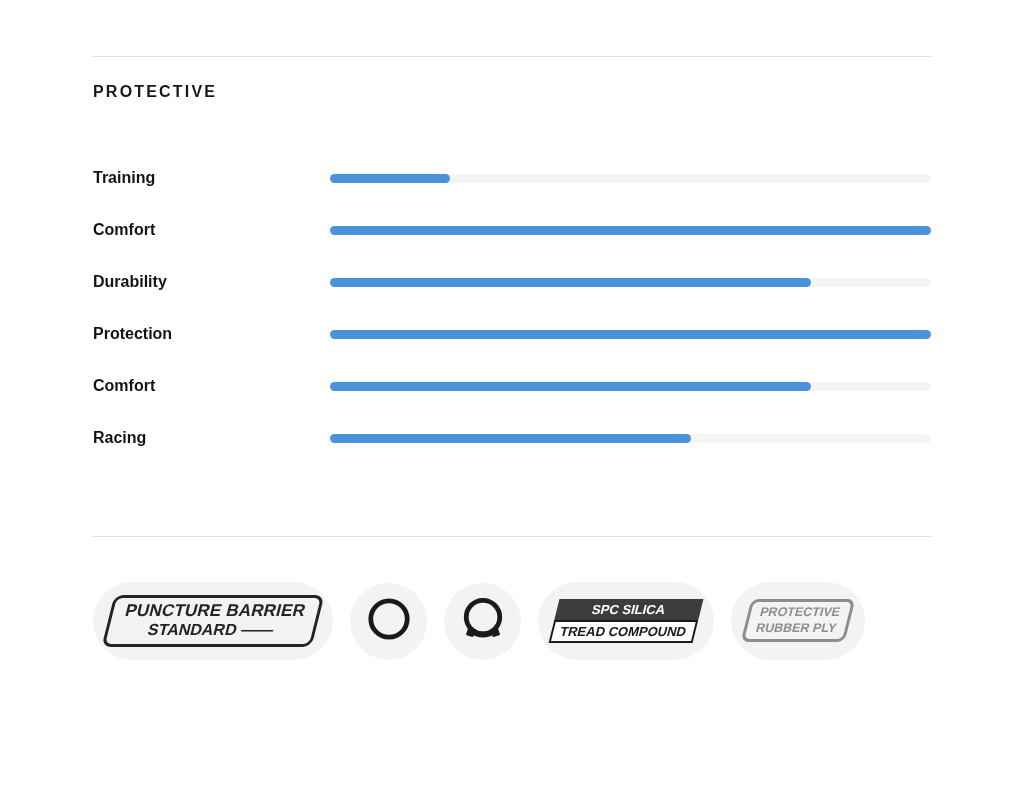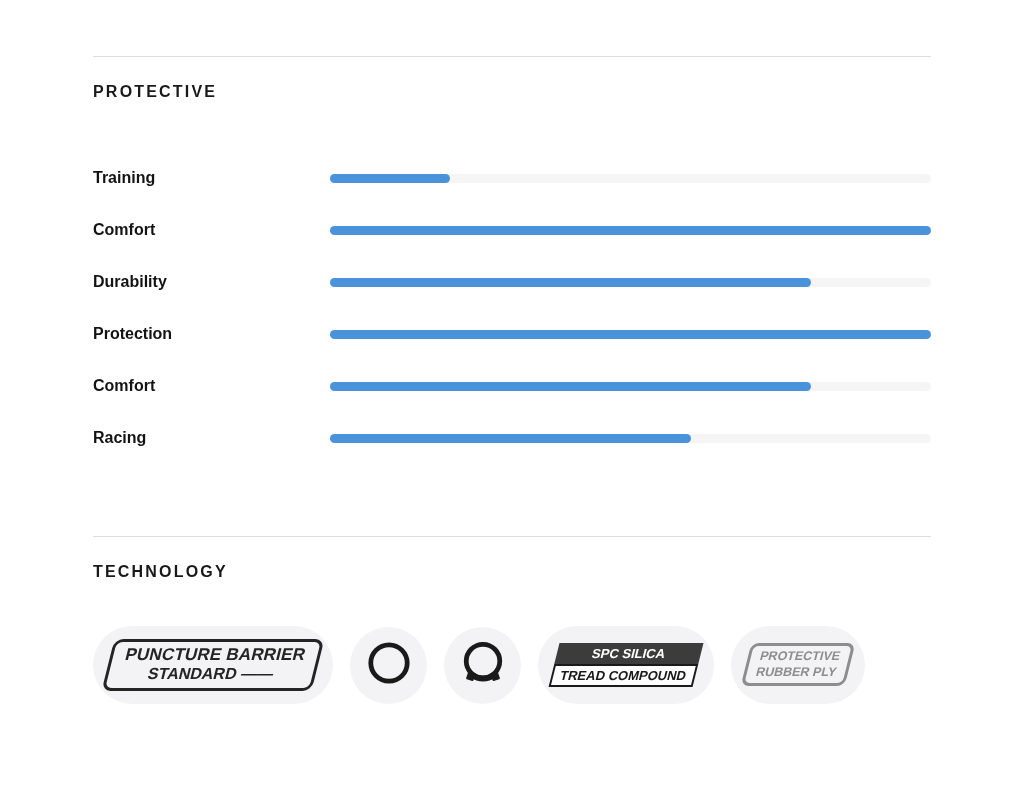--- a/index.html
+++ b/index.html
@@ -192,21 +192,20 @@
       <span class="prop-label">Racing</span>
       <div class="bar-track">
         <div class="bar-fill" style="width: 60%;"></div>
       </div>
     </div>
 
   </div>
 
   <hr class="divider divider-mid">
 
-  <div class="section-heading">TECHNOLOGY</div>
 
   <div class="badges">
 
     <div class="badge-pill badge-wide">
       <div class="logo-skew logo-pbs">
         <div class="l1">PUNCTURE BARRIER</div>
         <div class="l2">STANDARD ——</div>
       </div>
     </div>
 

